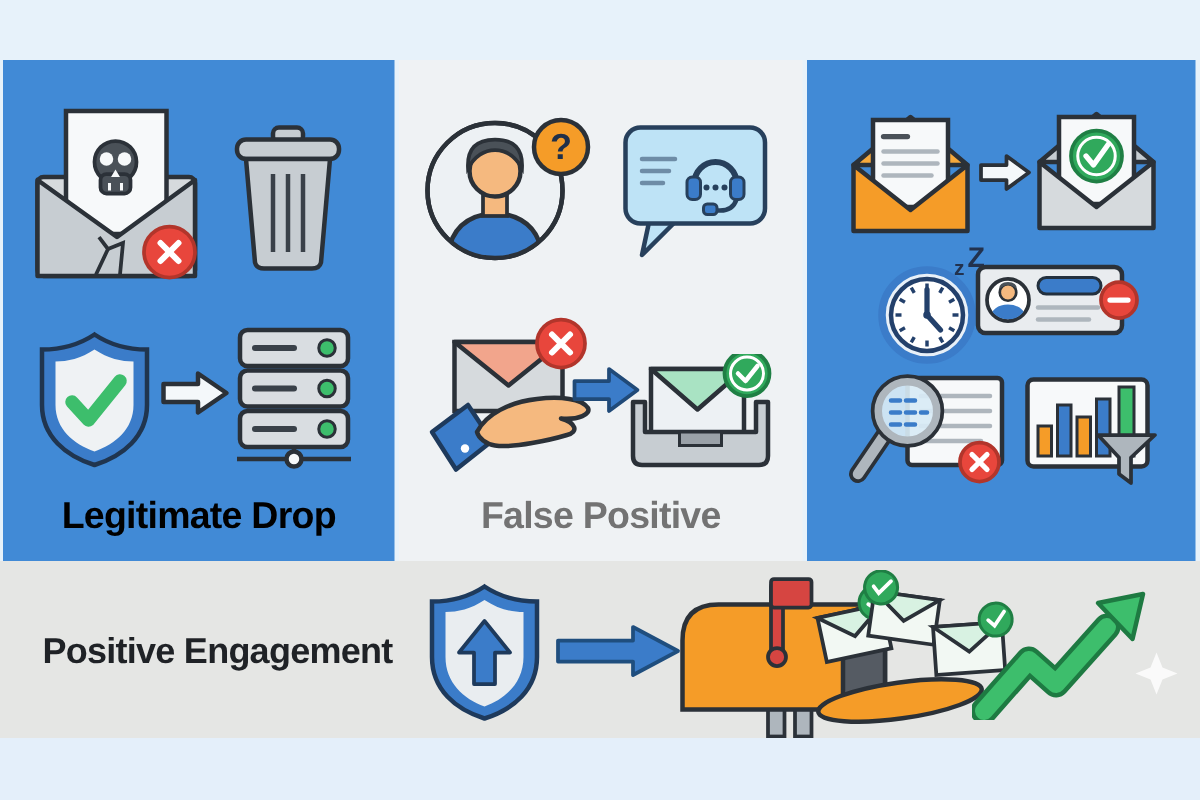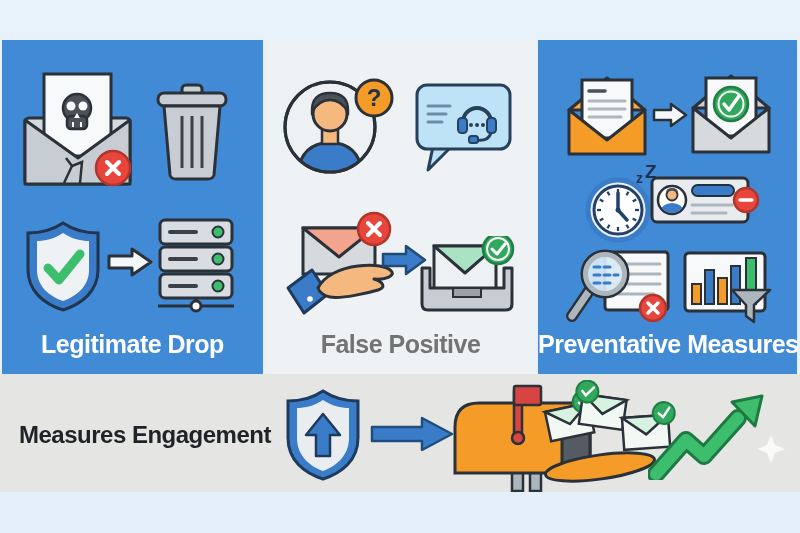--- a/index.html
+++ b/index.html
@@ -13,21 +13,21 @@
   .panel-left{left:2px;width:261px;background:#418AD6;}
   .panel-mid{left:266px;width:269px;background:#EFF2F4;}
   .panel-right{left:538px;width:259px;background:#418AD6;}
   .strip-bottom{position:absolute;left:0;top:374px;width:800px;height:118px;background:#E5E6E4;}
   .strip-footer{position:absolute;left:0;top:492px;width:800px;height:41px;background:#E4EFFA;}
   .icon{position:absolute;}
   .panel-label{
     position:absolute;left:0;right:0;top:290px;text-align:center;
     font-size:25px;font-weight:700;letter-spacing:-0.5px;white-space:nowrap;
   }
-  .label-navy{color:#ffffff;}
+  .label-navy{color:#000000;}
   .label-dark{color:#737373;}
   .rebuild-label{
     position:absolute;left:18px;top:46px;width:254px;text-align:center;
     font-size:24px;font-weight:700;letter-spacing:-0.5px;color:#1F2226;
     line-height:30px;white-space:nowrap;
   }
   svg{display:block;}
   svg text{font-family:"Liberation Sans", sans-serif;}
 </style>
 </head>
@@ -279,26 +279,25 @@
       <g>
         <rect x="12" y="36" width="9" height="20" fill="#F59C28" stroke="#2B3138" stroke-width="2"></rect>
         <rect x="25" y="22" width="9" height="34" fill="#3B7CC9" stroke="#2B3138" stroke-width="2"></rect>
         <rect x="38" y="30" width="9" height="26" fill="#F59C28" stroke="#2B3138" stroke-width="2"></rect>
         <rect x="51" y="18" width="9" height="38" fill="#3B7CC9" stroke="#2B3138" stroke-width="2"></rect>
         <rect x="66" y="10" width="10" height="46" fill="#3DBE6C" stroke="#2B3138" stroke-width="2"></rect>
       </g>
       <polygon points="52,42 90,42 74,57 74,74 66,68 66,57" fill="#AEB6BD" stroke="#2B3138" stroke-width="2.5" stroke-linejoin="round"></polygon>
     </svg>
 
-    <div class="panel-label label-navy">Preventative Measures</div>
   </div>
 
   <div class="strip-bottom">
 
-    <div class="rebuild-label">Measures Engagement</div>
+    <div class="rebuild-label">Positive Engagement</div>
 
     <svg class="icon" style="left:283px;top:14px;" width="80" height="94" viewBox="0 0 80 94">
       <path d="M40,3 C52,11 64,13 75,13 V50 C75,72 59,85 40,91 C21,85 5,72 5,50 V13 C16,13 28,11 40,3 Z" fill="#3B7CC9" stroke="#1E3A5C" stroke-width="3"></path>
       <path d="M40,12 C49,18 58,20 66,20 V50 C66,67 54,78 40,83 C26,78 14,67 14,50 V20 C22,20 31,18 40,12 Z" fill="#E9EDF0"></path>
       <polygon points="40,26 57,47 47,47 47,68 33,68 33,47 23,47" fill="#3B7CC9" stroke="#1E3A5C" stroke-width="2.5" stroke-linejoin="round"></polygon>
     </svg>
 
     <svg class="icon" style="left:370px;top:42px;" width="84" height="36" viewBox="0 0 84 36">
       <path d="M2,11 H52 V2 L82,18 L52,34 V25 H2 Z" fill="#3B7CC9" stroke="#1F4E7E" stroke-width="2.5" stroke-linejoin="round"></path>
     </svg>

